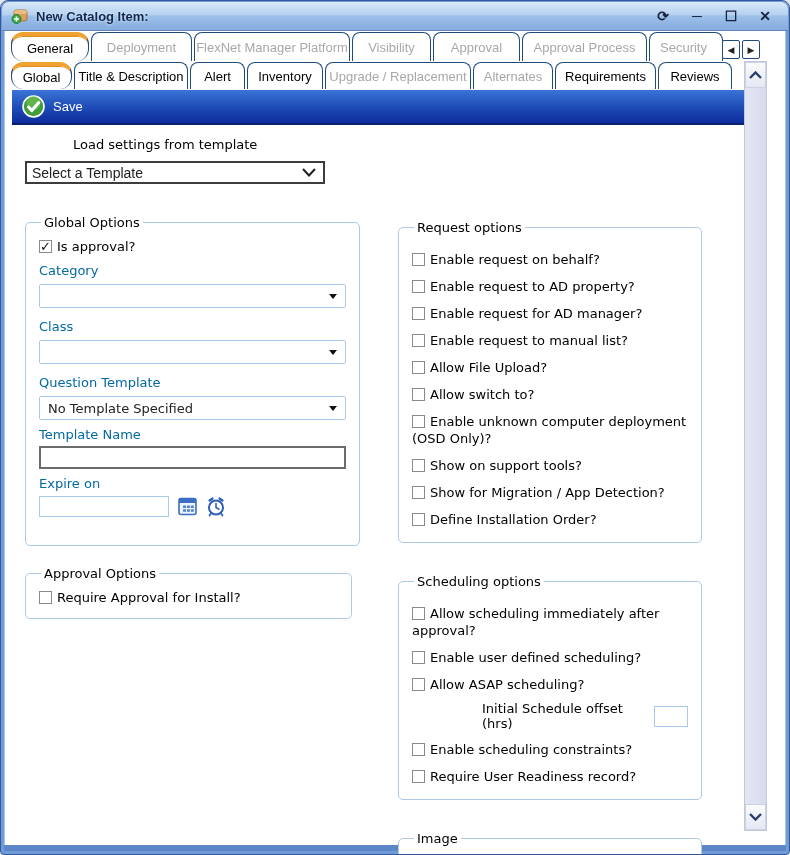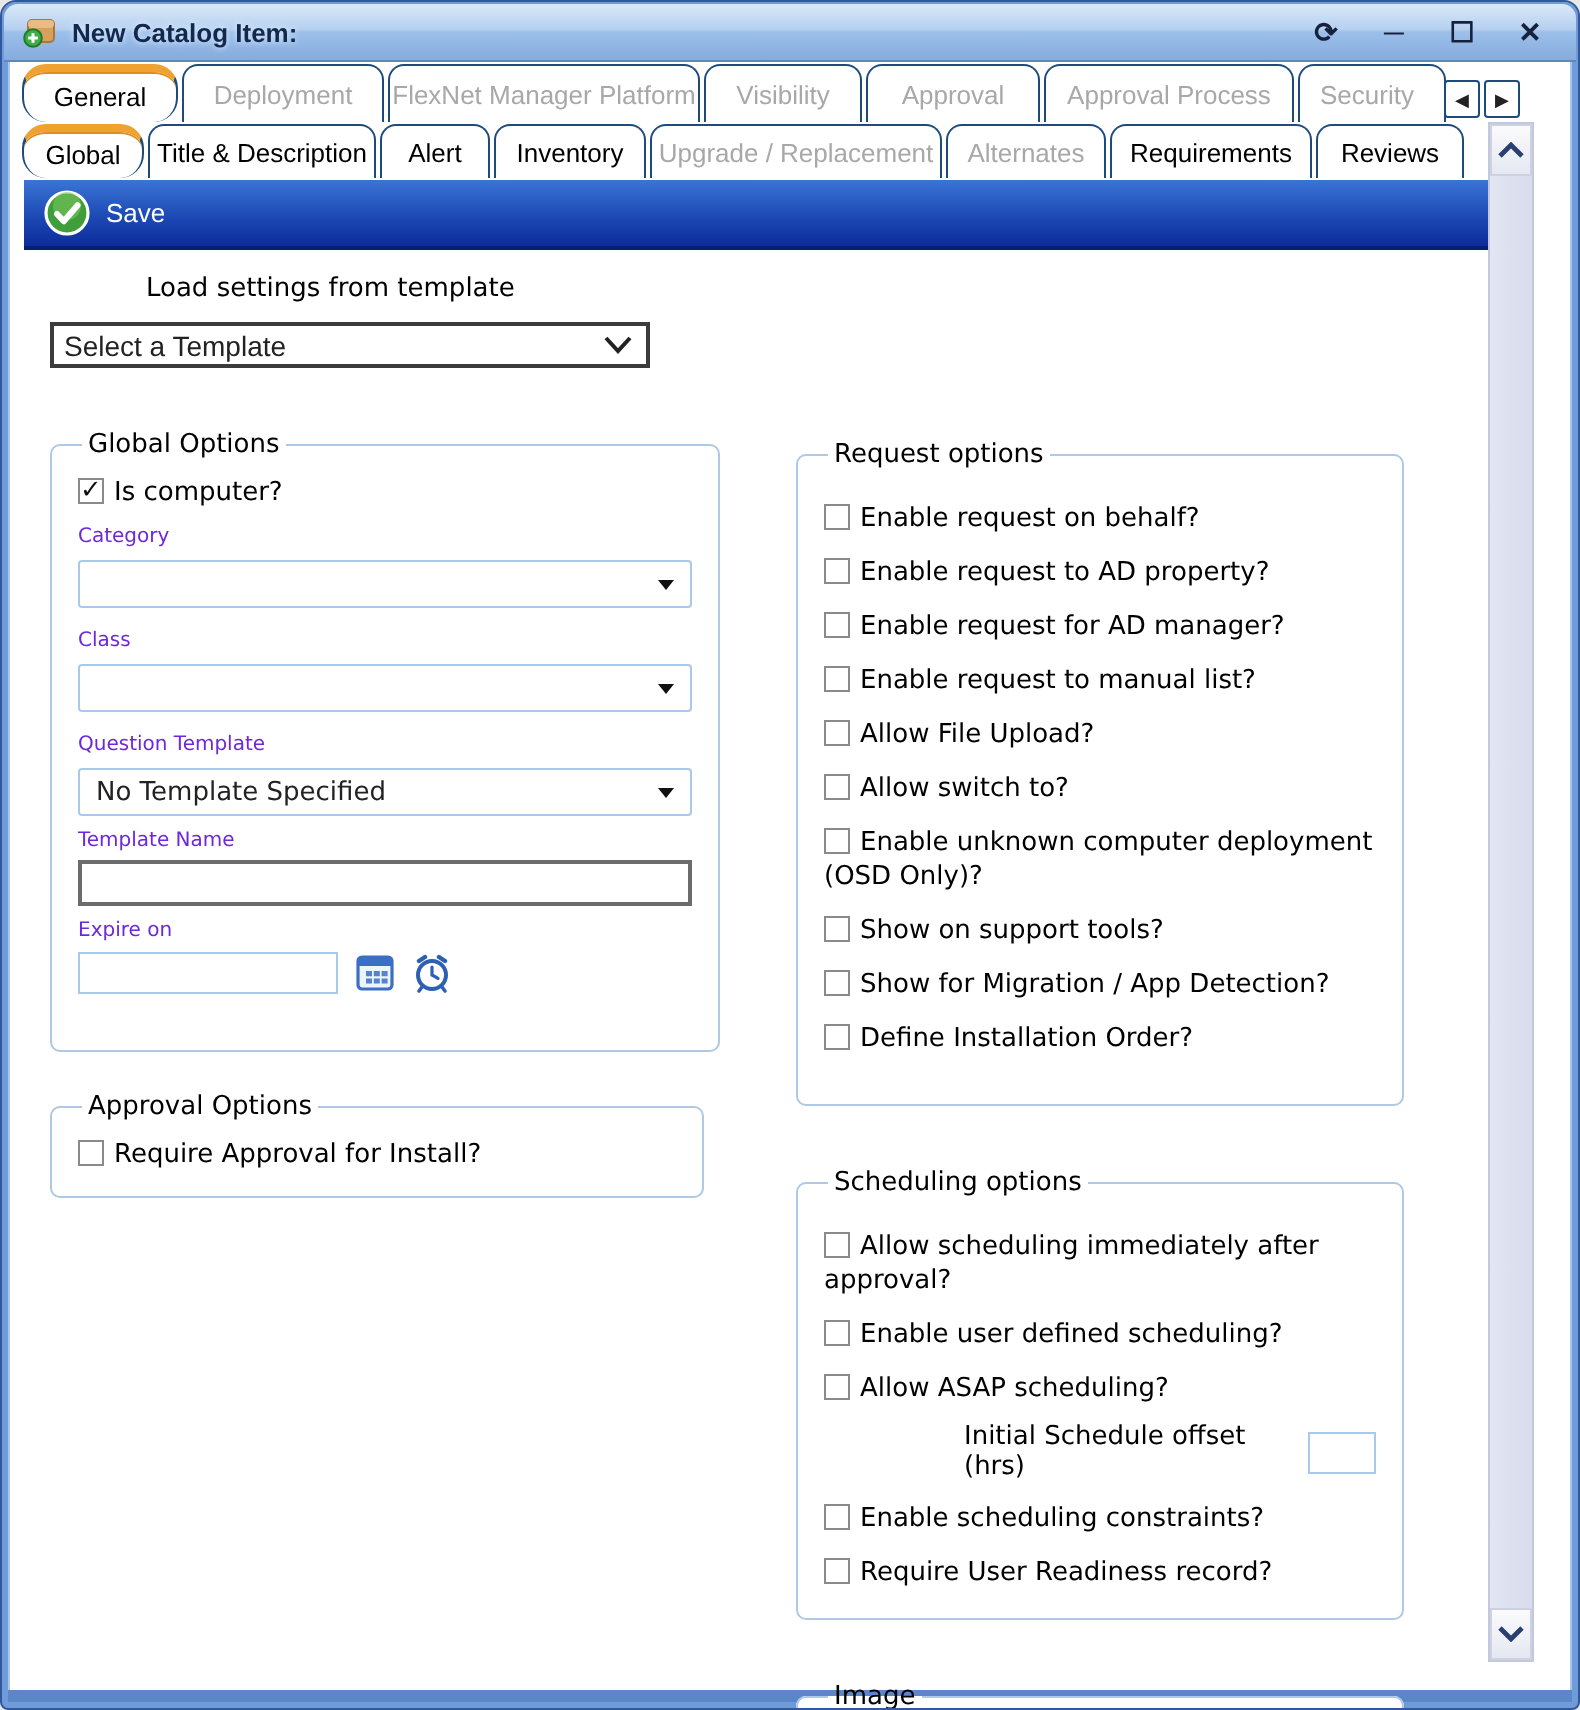--- a/index.html
+++ b/index.html
@@ -61,31 +61,31 @@
   }
   .select .chev { margin-left:auto; margin-right:7px; }
   fieldset {
     border:1px solid #afc8e6; border-radius:5px; padding:6px 13px 10px 13px; background:#fff;
   }
   legend { font-size:13px; color:#000; padding:0 3px; margin-left:2px;
     font-family:"DejaVu Sans","Liberation Sans",sans-serif; }
   .fs-global   { margin-top:31px; width:335px; padding-bottom:28px; }
   .fs-approval { margin-top:20px; width:327px; padding-bottom:12px; }
   .fs-bundle   { margin-top:31px; width:327px; padding-bottom:16px; }
-  .fs-request  { margin-top:83px; width:304px; padding-bottom:24px; }
+  .fs-request  { margin-top:83px; width:304px; padding-bottom:14px; }
   .fs-sched    { margin-top:31px; width:304px; padding-bottom:14px; }
   .fs-image    { margin-top:31px; width:304px; height:114px; }
   .crow { margin-top:10px; font-size:13px; color:#000; line-height:17px;
     font-family:"DejaVu Sans","Liberation Sans",sans-serif; }
   .cb {
     display:inline-block; vertical-align:-2px; width:13px; height:13px; background:#fff;
     border:1px solid #8a8a8a; margin-right:5px; position:relative;
   }
   .cb.checked::after { content:"✓"; position:absolute; left:0px; top:-3px; font-size:13px; font-weight:bold; color:#111; }
-  .inlabel { font-size:10px; color:#6d28d9; font-family:"DejaVu Sans","Liberation Sans",sans-serif; margin-top:11px; }
+  .inlabel { font-size:13px; color:#0369a1; font-family:"DejaVu Sans","Liberation Sans",sans-serif; margin-top:11px; }
   .combo {
     margin-top:6px; height:24px; width:100%; border:1px solid #a9c9ec; border-radius:2px;
     background:#fff; display:flex; align-items:center; padding:0 8px; font-size:13px; color:#222;
     font-family:"DejaVu Sans","Liberation Sans",sans-serif;
   }
   .combo .arr { margin-left:auto; width:0; height:0; border-left:4px solid transparent;
     border-right:4px solid transparent; border-top:5px solid #111; }
   .textinput { margin-top:4px; width:100%; height:23px; border:2px solid #6b6b6b; background:#fff; }
   .expire-row { margin-top:5px; display:flex; align-items:center; gap:9px; }
   .expire-input { width:130px; height:21px; border:1px solid #a9c9ec; background:#fff; }
@@ -195,21 +195,21 @@
     <div class="select">
       <span>Select a Template</span>
       <svg class="chev" width="14" height="9" viewBox="0 0 14 9">
         <path d="M1 1 L7 7.5 L13 1" fill="none" stroke="#222" stroke-width="2"></path>
       </svg>
     </div>
 
     <fieldset class="fs-global">
       <legend>Global Options</legend>
       <div class="crow" style="margin-top:2px">
-        <span class="cb checked"></span><span>Is computer?</span>
+        <span class="cb checked"></span><span>Is approval?</span>
       </div>
       <div class="inlabel" style="margin-top:8px">Category</div>
       <div class="combo">
         <span></span>
         <span class="arr"></span>
       </div>
       <div class="inlabel">Class</div>
       <div class="combo">
         <span></span>
         <span class="arr"></span>

